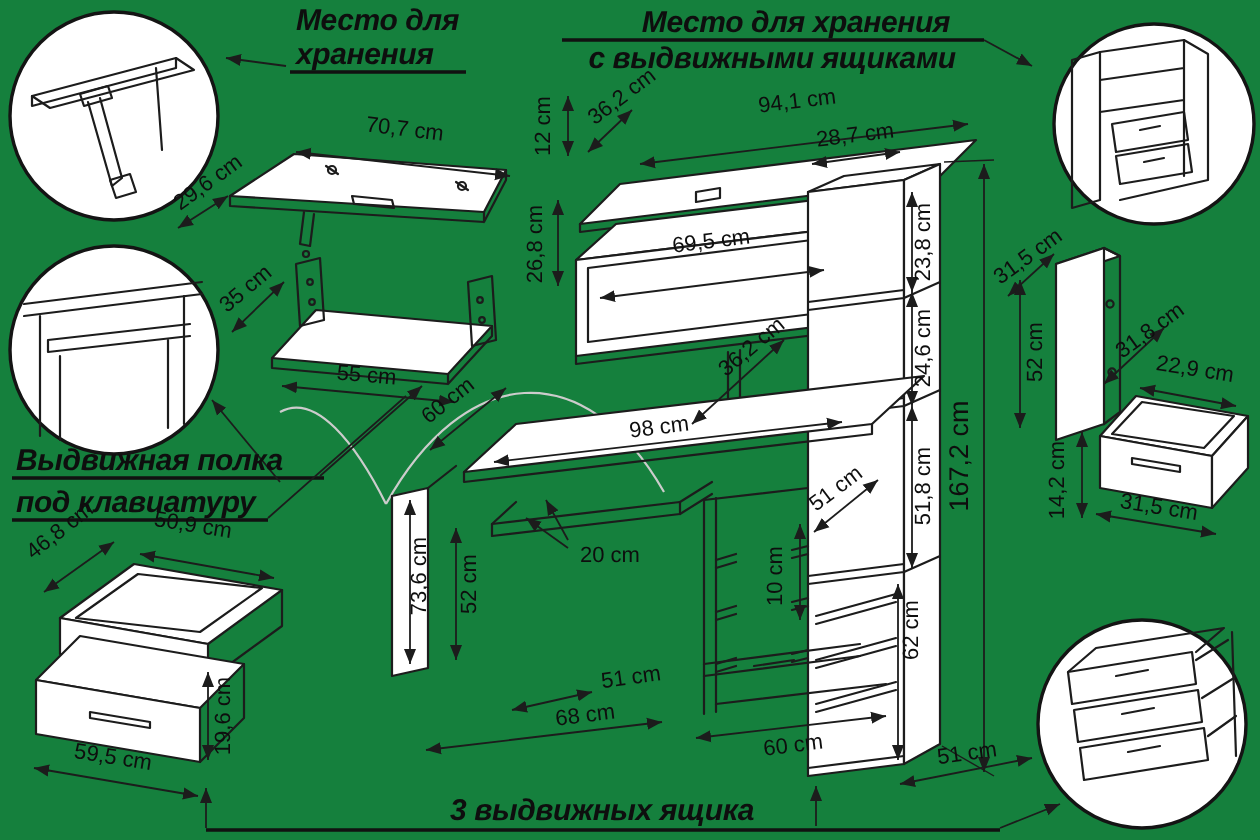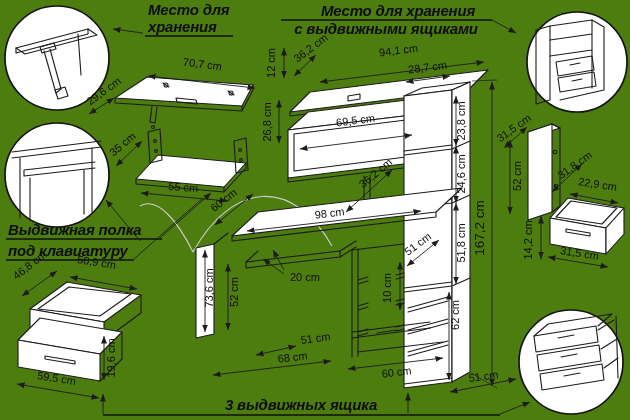--- a/index.html
+++ b/index.html
@@ -1,16 +1,16 @@
 <!DOCTYPE html>
 <html><head>
 <meta charset="utf-8">
 <style>
   html,body { margin:0; padding:0; background:#ffffff; }
-  .stage { width:630px; height:420px; position:relative; background:#4d7c0f; overflow:hidden; }
+  .stage { width:630px; height:420px; position:relative; background:#15803d; overflow:hidden; }
   svg { display:block; }
   .ln  { fill:none; stroke:#1c1c1c; stroke-width:1.1; stroke-linecap:round; stroke-linejoin:round; }
   .fw  { fill:#ffffff; stroke:#1c1c1c; stroke-width:1.1; stroke-linejoin:round; }
   .dim { fill:none; stroke:#1c1c1c; stroke-width:0.9; }
   .ext { fill:none; stroke:#1c1c1c; stroke-width:0.7; }
   .arc { fill:none; stroke:#cccccc; stroke-width:1.1; }
   .circ{ fill:#ffffff; stroke:#141414; stroke-width:1.7; }
   .u   { stroke:#111111; stroke-width:1.7; }
   text { fill:#0e0e0e; }
   .d   { font:11px "Liberation Sans", sans-serif; }

